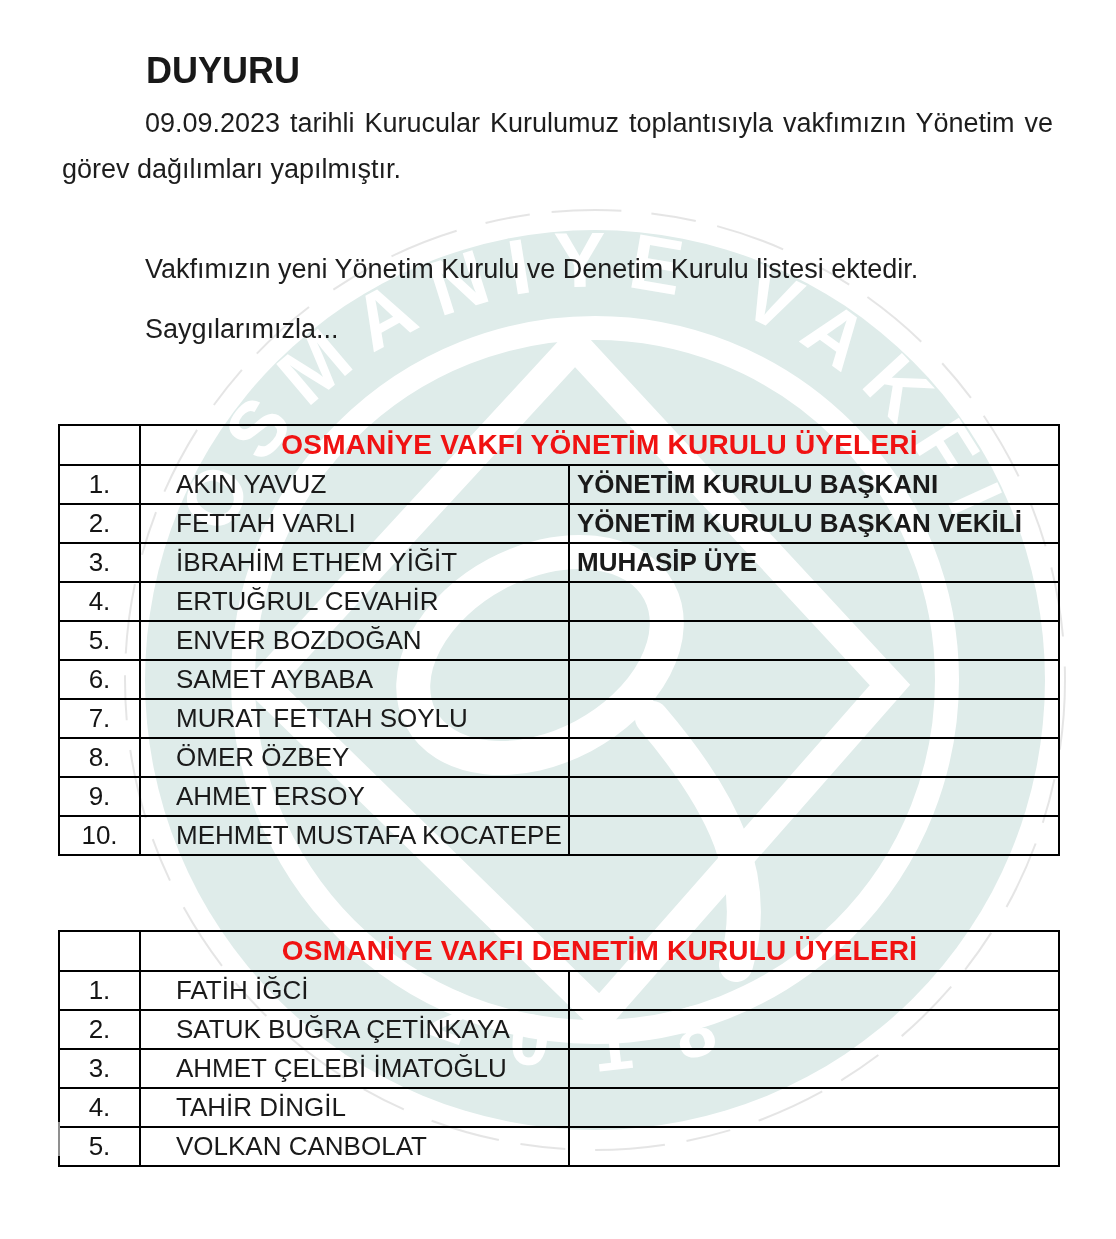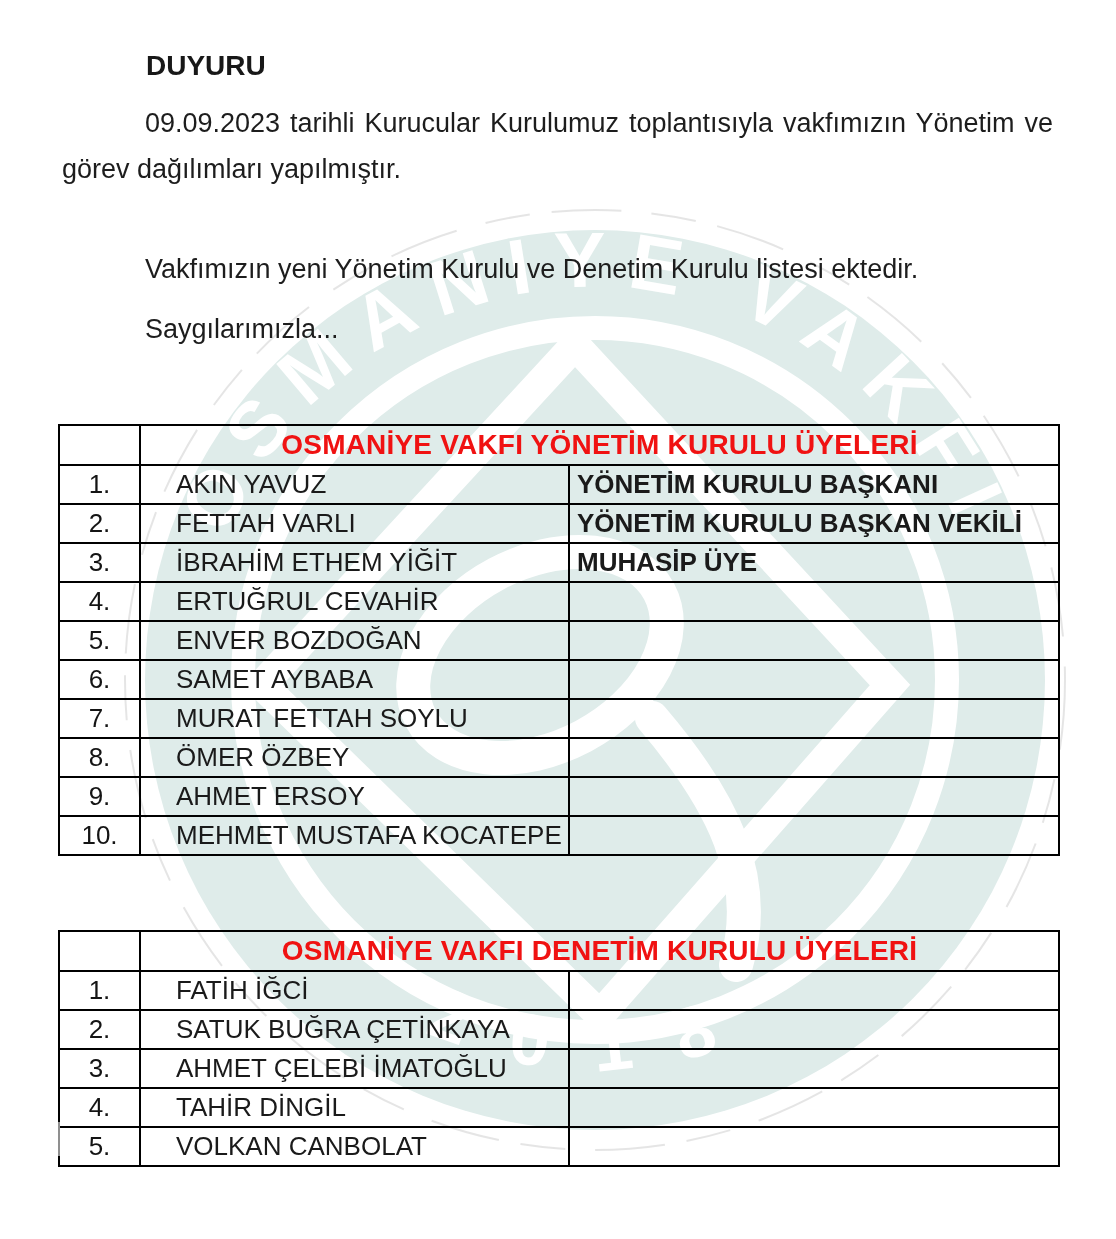--- a/index.html
+++ b/index.html
@@ -3,21 +3,21 @@
 <meta charset="utf-8">
 <style>
   html,body{margin:0;padding:0;}
   body{
     width:1116px;height:1239px;position:relative;background:#ffffff;
     font-family:"Liberation Sans",sans-serif;color:#1c1c1c;overflow:hidden;
   }
   .watermark{position:absolute;left:0;top:0;width:1116px;height:1239px;z-index:0;}
   .content{position:absolute;left:0;top:0;width:1116px;height:1239px;z-index:1;}
 
-  .doc-title{position:absolute;left:146px;top:50px;font-size:28px;font-weight:bold;color:#181818;}
+  .doc-title{position:absolute;left:146px;top:50px;font-size:36px;font-weight:bold;color:#181818;}
 
   .para{position:absolute;left:62px;width:991px;font-size:27px;line-height:46px;color:#1d1d1d;}
   .p1{top:100px;}
   .p2{top:246px;}
   .p3{top:306px;}
   .jline{display:block;text-align:justify;text-align-last:justify;}
   .jline.first{text-indent:83px;}
   .jline.last{text-align-last:left;}
   .indent1{text-indent:83px;display:block;}
 

